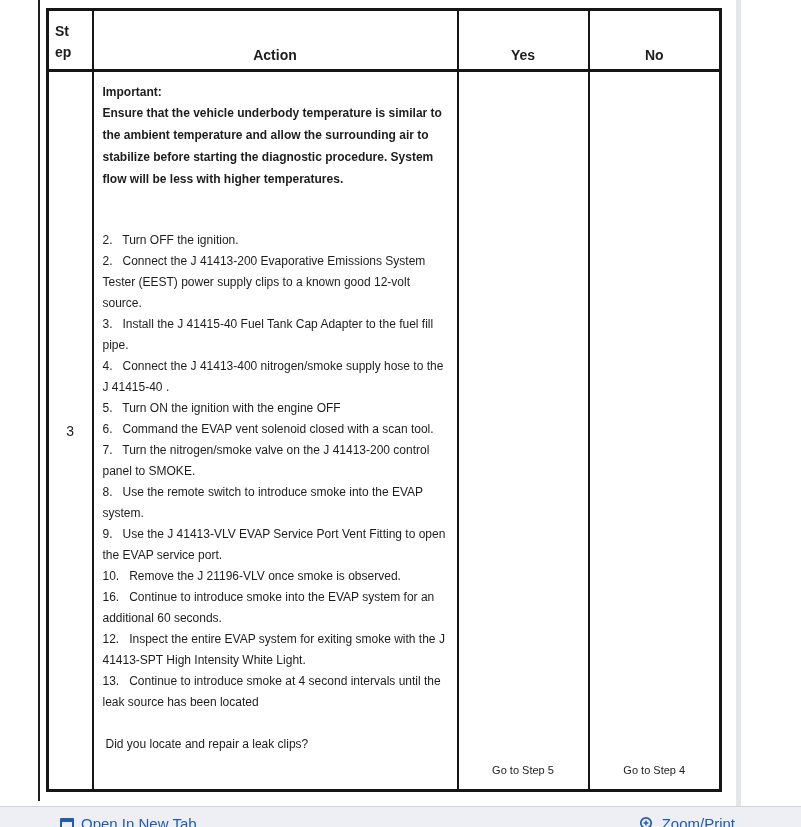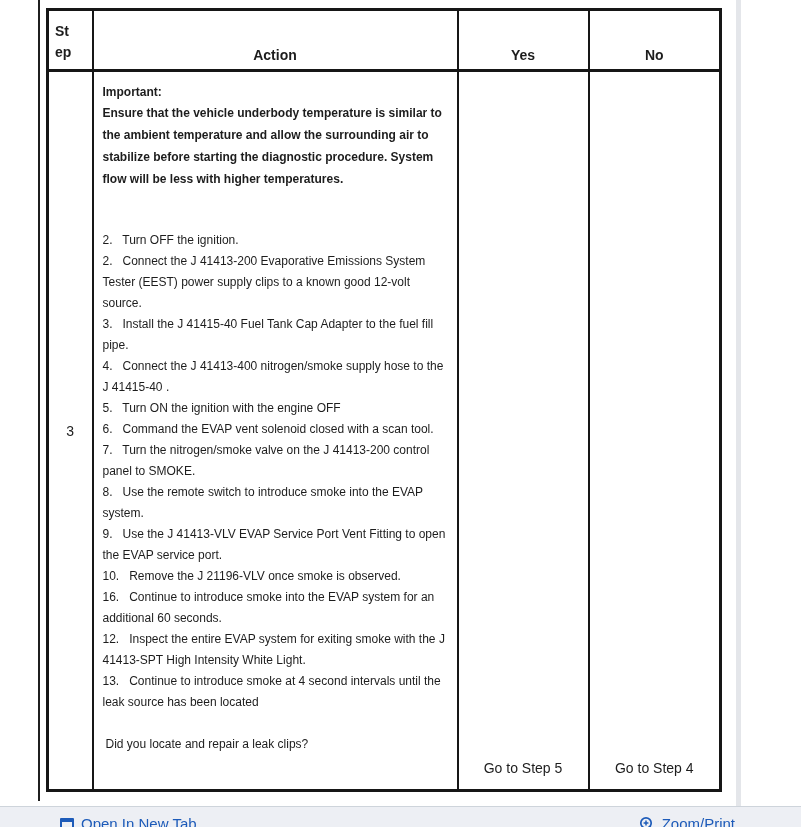--- a/index.html
+++ b/index.html
@@ -17,21 +17,21 @@
                border:3px solid #161616; }
   table.proc th, table.proc td { border:2px solid #161616; }
   thead th { height:61px; vertical-align:bottom; padding-bottom:6px;
              font-size:14px; font-weight:bold; text-align:center;
              border-bottom:3px solid #161616 !important; }
   th.step-h { text-align:left; }
   th.step-h span { display:block; width:19px; margin-left:6px; word-break:break-all; line-height:21px; text-align:left; }
   tbody tr { height:720px; }
   td.step-cell { vertical-align:middle; text-align:center; font-size:14px; }
   td.action-cell { vertical-align:top; padding:11px 10px 12px 9px; font-size:12px;margin-top:48px; }
-  td.goto-cell { vertical-align:bottom; text-align:center; font-size:14px; padding-bottom:13px; }
+  td.goto-cell { vertical-align:bottom; text-align:center; font-size:11px; padding-bottom:13px; }
 
   .important-heading { font-weight:bold; line-height:19px; }
   .important-body    { font-weight:bold; line-height:22px; }
   .steps-list  { margin-top:40px; }
   .step-line   { line-height:21px; white-space:pre-wrap; }
   .question    { margin-top:21px; padding-left:3px; line-height:21px; }
 
   
   .footer-bar { position:absolute; left:0; top:806px; width:801px; height:34px;
                 background:#edeff4; border-top:1px solid #ced4db; }

